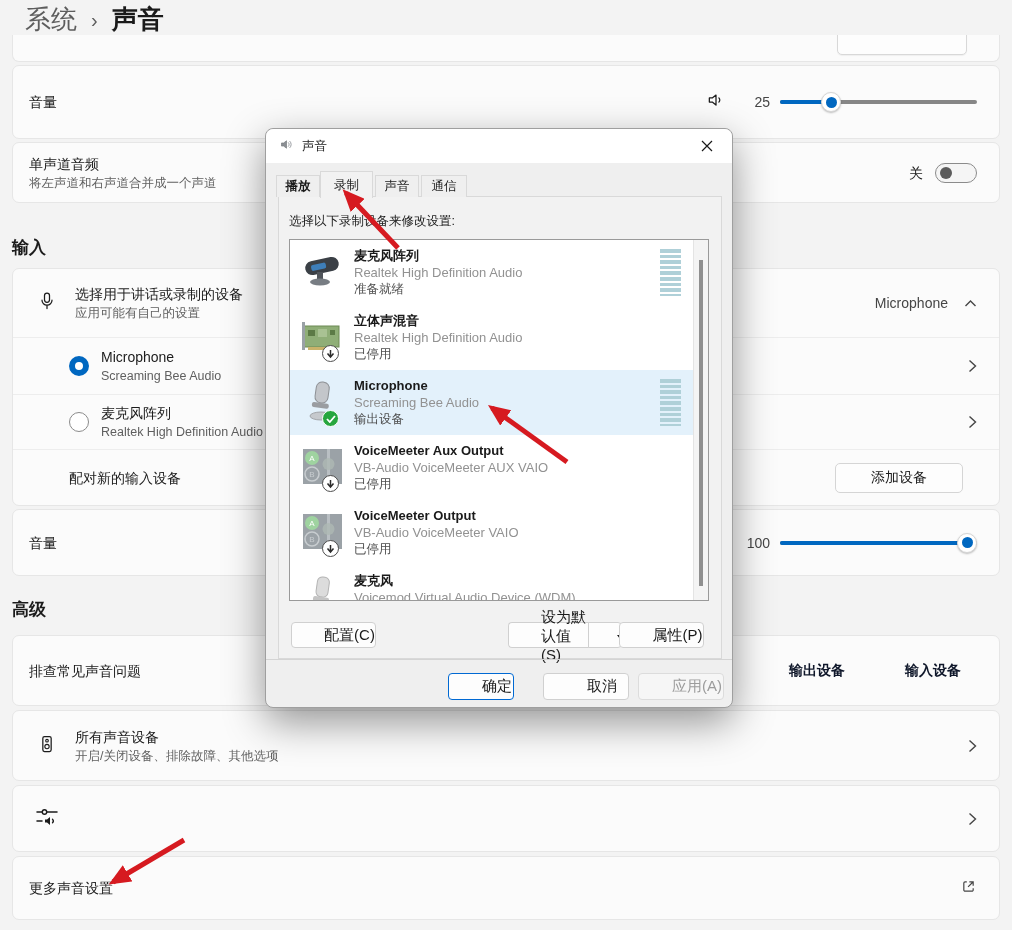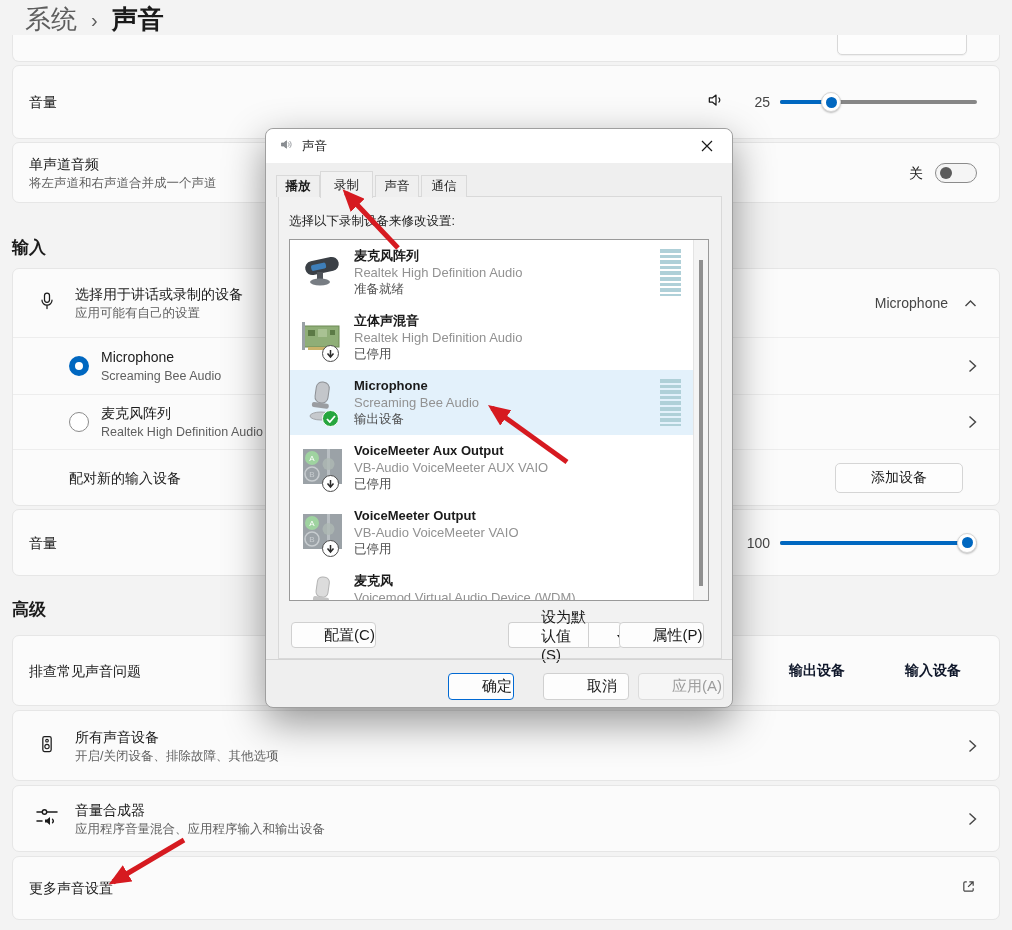--- a/index.html
+++ b/index.html
@@ -250,24 +250,20 @@
     <div class="row">
       <span style="margin:0 16px 0 6px;">
         <svg width="24" height="24" viewBox="0 0 24 24">
             <path d="M2 7h5m5 0h10" stroke="#1b1b1b" stroke-width="1.5" fill="none" stroke-linecap="round"></path>
             <circle cx="9.5" cy="7" r="2.2" fill="none" stroke="#1b1b1b" stroke-width="1.4"></circle>
             <path d="M2 16h5" stroke="#1b1b1b" stroke-width="1.5" stroke-linecap="round"></path>
             <path d="M10 14.5h2l3-2.5v8l-3-2.5h-2z" fill="#1b1b1b"></path>
             <path d="M17.5 14.2c1 1 1 2.6 0 3.6" fill="none" stroke="#1b1b1b" stroke-width="1.3" stroke-linecap="round"></path>
           </svg>
       </span>
-      <div>
-        <div class="t-primary">音量合成器</div>
-        <div class="t-secondary">应用程序音量混合、应用程序输入和输出设备</div>
-      </div>
       <span class="grow"></span>
       <span class="chev">
         <svg width="9" height="14" viewBox="0 0 9 14">
             <path d="M1.5 1.5 7.5 7l-6 5.5" fill="none" stroke="#454545" stroke-width="1.4"></path>
           </svg>
       </span>
     </div>
   </div>
 
   <div class="card" style="top:856px;height:64px;">

